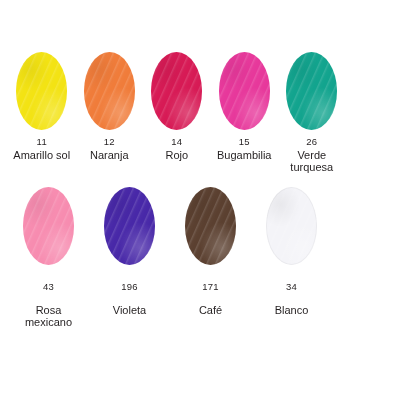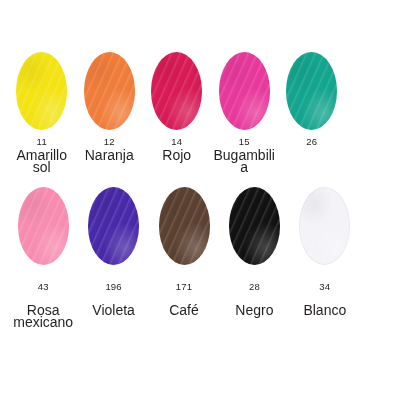--- a/index.html
+++ b/index.html
@@ -87,21 +87,21 @@
   .chip-code {
     margin-top: 6px;
     font-size: 9.5px;
     line-height: 11px;
     letter-spacing: 0.2px;
     text-align: center;
     color: #231f20;
   }
   .chip-name {
     margin-top: 3px;
-    font-size: 14px;
+    font-size: 11px;
     line-height: 11.5px;
     text-align: center;
     color: #231f20;
     max-width: 62px;
     word-wrap: break-word;
   }
 </style>
 </head>
 <body>
 
@@ -133,20 +133,21 @@
           <div class="chip" style="background: rgb(231, 56, 155);"></div>
         </div>
         <div class="chip-code">15</div>
         <div class="chip-name">Bugambilia</div>
       </div>
       <div class="swatch-cell">
         <div class="chip-wrap">
           <div class="chip" style="background: rgb(18, 164, 142);"></div>
         </div>
         <div class="chip-code">26</div>
+        <div class="chip-name">Verde turquesa</div>
       </div>
     </div>
   <div class="swatch-row row-2">
       <div class="swatch-cell">
         <div class="chip-wrap">
           <div class="chip" style="background: rgb(247, 140, 176);"></div>
         </div>
         <div class="chip-code">43</div>
         <div class="chip-name">Rosa mexicano</div>
       </div>
@@ -159,26 +160,19 @@
       </div>
       <div class="swatch-cell">
         <div class="chip-wrap">
           <div class="chip" style="background: rgb(91, 64, 48);"></div>
         </div>
         <div class="chip-code">171</div>
         <div class="chip-name">Café</div>
       </div>
       <div class="swatch-cell">
         <div class="chip-wrap">
-          <div class="chip" style="background: rgb(17, 17, 17);"></div>
-        </div>
-        <div class="chip-code">28</div>
-        <div class="chip-name">Negro</div>
-      </div>
-      <div class="swatch-cell">
-        <div class="chip-wrap">
           <div class="chip pale" style="background: rgb(244, 244, 248);"></div>
         </div>
         <div class="chip-code">34</div>
         <div class="chip-name">Blanco</div>
       </div>
     </div>
 </div>
 
 </body></html>

